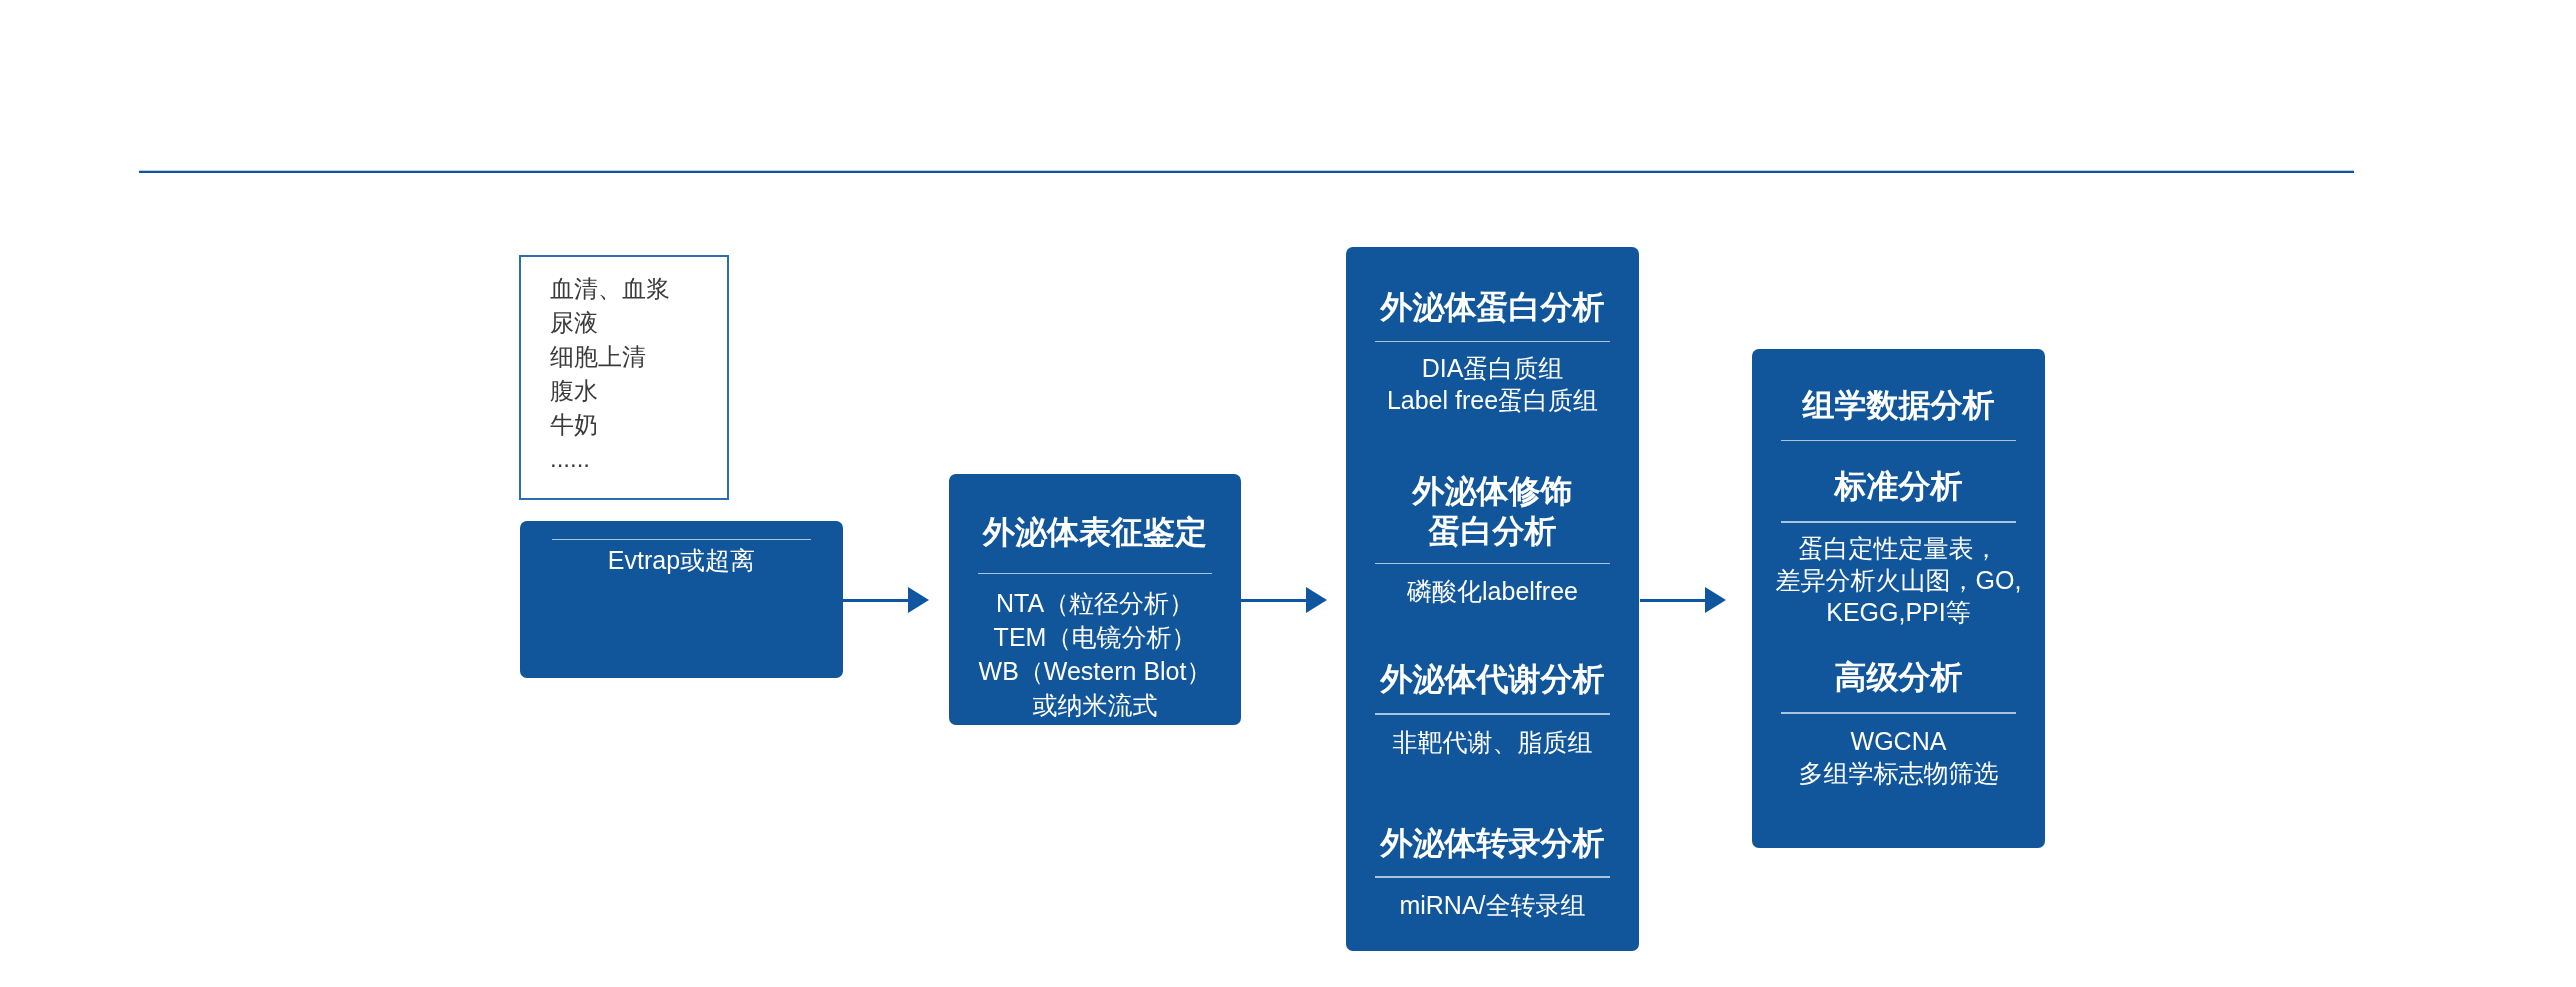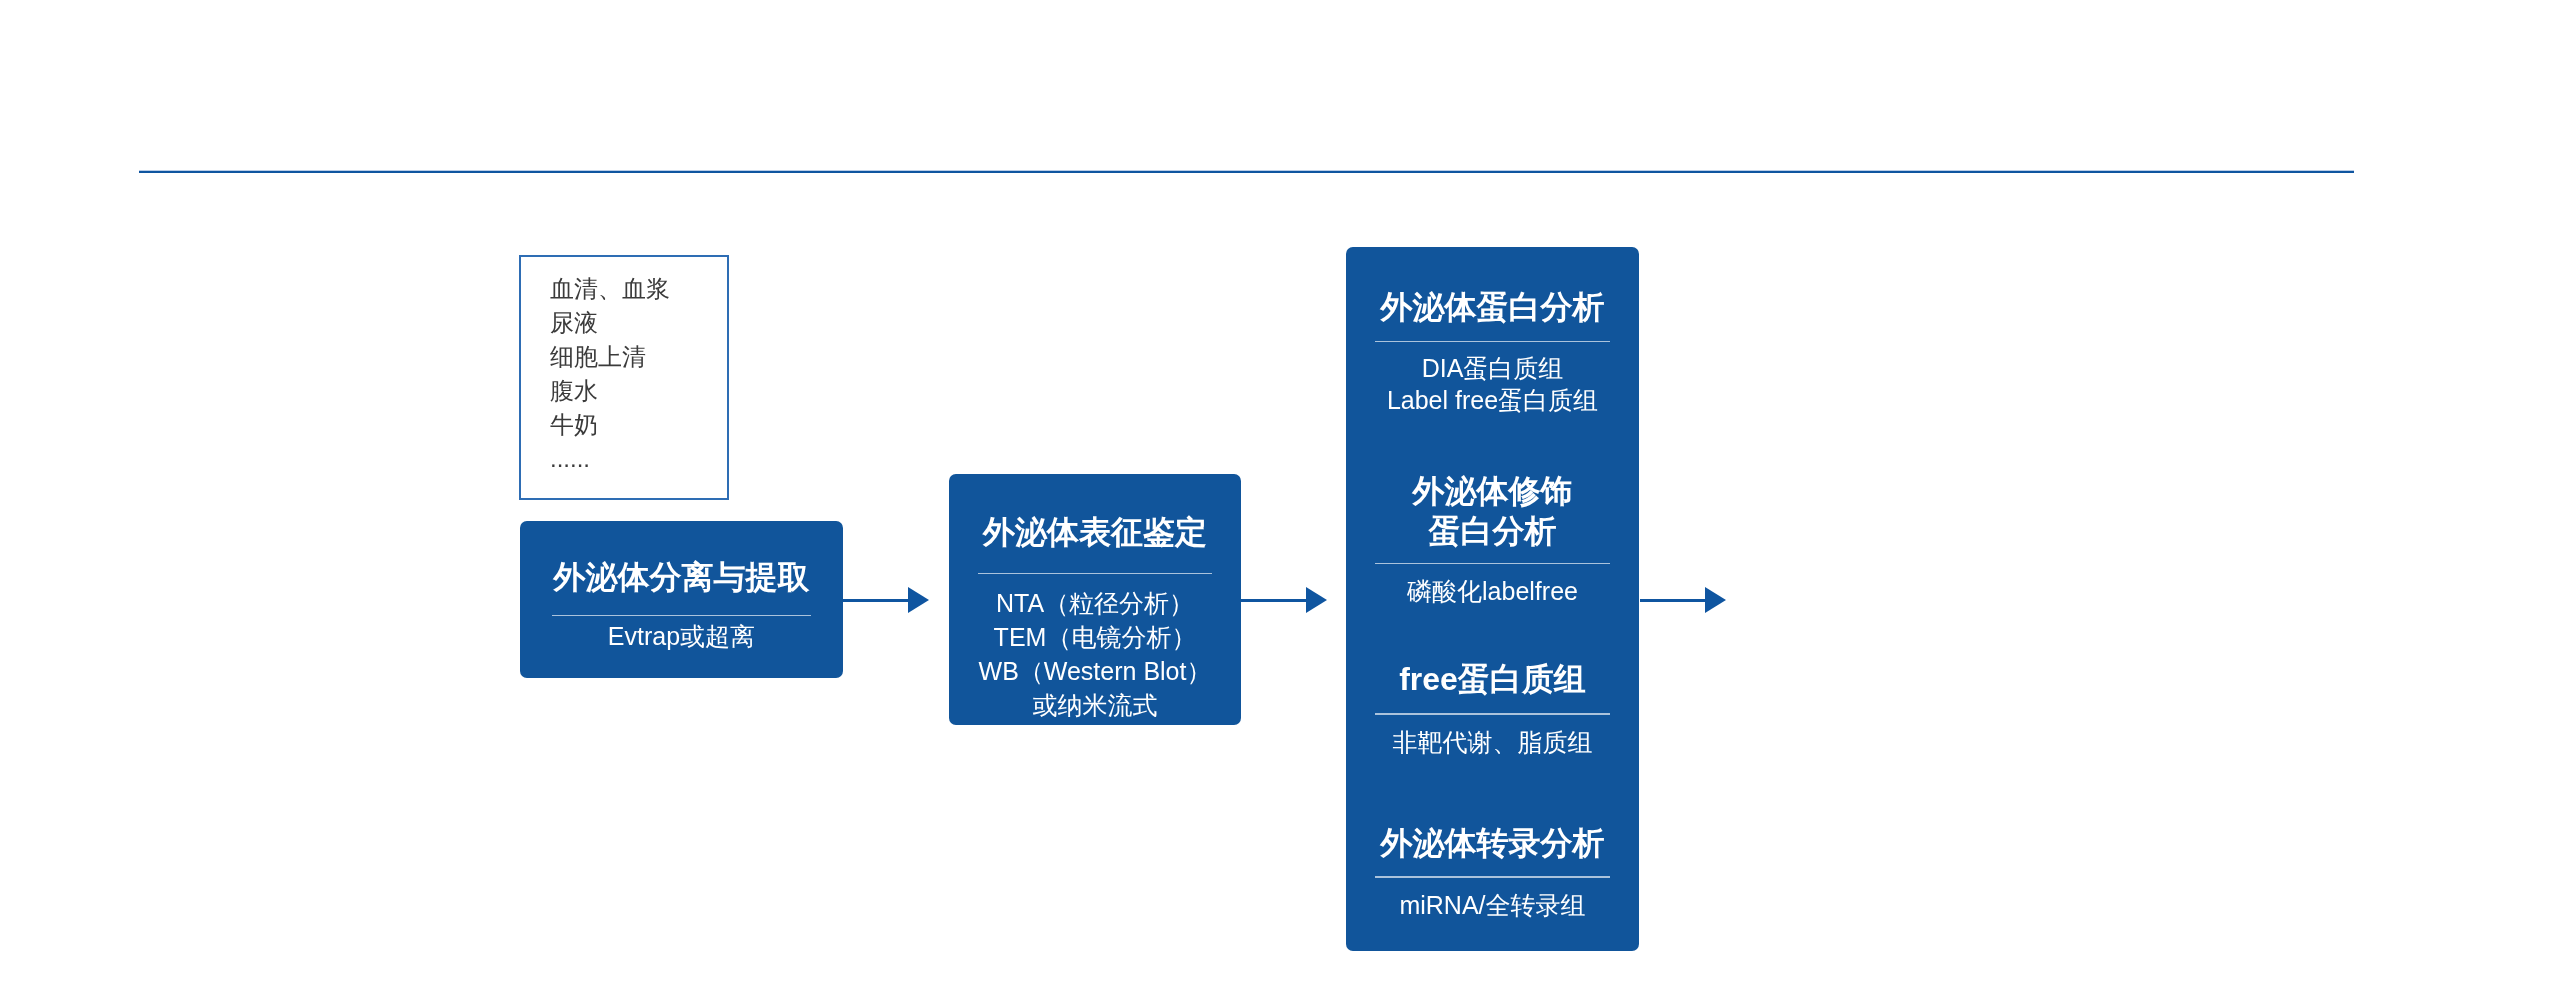--- a/index.html
+++ b/index.html
@@ -67,21 +67,20 @@
   <div class="sample-box">
     <div class="sample-item">血清、血浆</div>
     <div class="sample-item">尿液</div>
     <div class="sample-item">细胞上清</div>
     <div class="sample-item">腹水</div>
     <div class="sample-item">牛奶</div>
     <div class="sample-item">......</div>
   </div>
 
   <div class="bluebox box1">
-    <div class="bh" style="margin-top:36px">外泌体分离与提取</div>
     <div class="bdiv" style="margin-top:18px"></div>
     <div class="bl" style="margin-top:4px">Evtrap或超离</div>
   </div>
 
   <div class="arrow" style="left:843px;top:587px">
     <div class="arrow-line"></div>
     <div class="arrow-head"></div>
   </div>
 
   <div class="bluebox box2">
@@ -102,29 +101,44 @@
     <div class="bh" style="margin-top:40px">外泌体蛋白分析</div>
     <div class="bdiv" style="margin-top:13.7px"></div>
     <div class="bl3" style="margin-top:9.6px">DIA蛋白质组</div>
     <div class="bl3">Label free蛋白质组</div>
 
     <div class="bh" style="margin-top:55px">外泌体修饰</div>
     <div class="bh">蛋白分析</div>
     <div class="bdiv" style="margin-top:12.4px"></div>
     <div class="bl3" style="margin-top:11px">磷酸化labelfree</div>
 
-    <div class="bh" style="margin-top:52px">free蛋白质组</div>
+    <div class="bh" style="margin-top:52px">外泌体代谢分析</div>
     <div class="bdiv" style="margin-top:13.7px"></div>
     <div class="bl3" style="margin-top:11px">非靶代谢、脂质组</div>
 
     <div class="bh" style="margin-top:65px">外泌体转录分析</div>
     <div class="bdiv" style="margin-top:13.7px"></div>
     <div class="bl3" style="margin-top:11px">miRNA/全转录组</div>
   </div>
 
   <div class="arrow" style="left:1640px;top:587px">
     <div class="arrow-line"></div>
     <div class="arrow-head"></div>
   </div>
 
+  <div class="bluebox box4">
+    <div class="bh" style="margin-top:36px">组学数据分析</div>
+    <div class="bdiv" style="margin-top:15px"></div>
+
+    <div class="bh" style="margin-top:25px">标准分析</div>
+    <div class="bdiv" style="margin-top:15px"></div>
+    <div class="bl3" style="margin-top:9.6px">蛋白定性定量表，</div>
+    <div class="bl3">差异分析火山图，GO,</div>
+    <div class="bl3">KEGG,PPI等</div>
+
+    <div class="bh" style="margin-top:29px">高级分析</div>
+    <div class="bdiv" style="margin-top:15px"></div>
+    <div class="bl3" style="margin-top:11px">WGCNA</div>
+    <div class="bl3">多组学标志物筛选</div>
+  </div>
 
 </div>
 
 
 </body></html>

